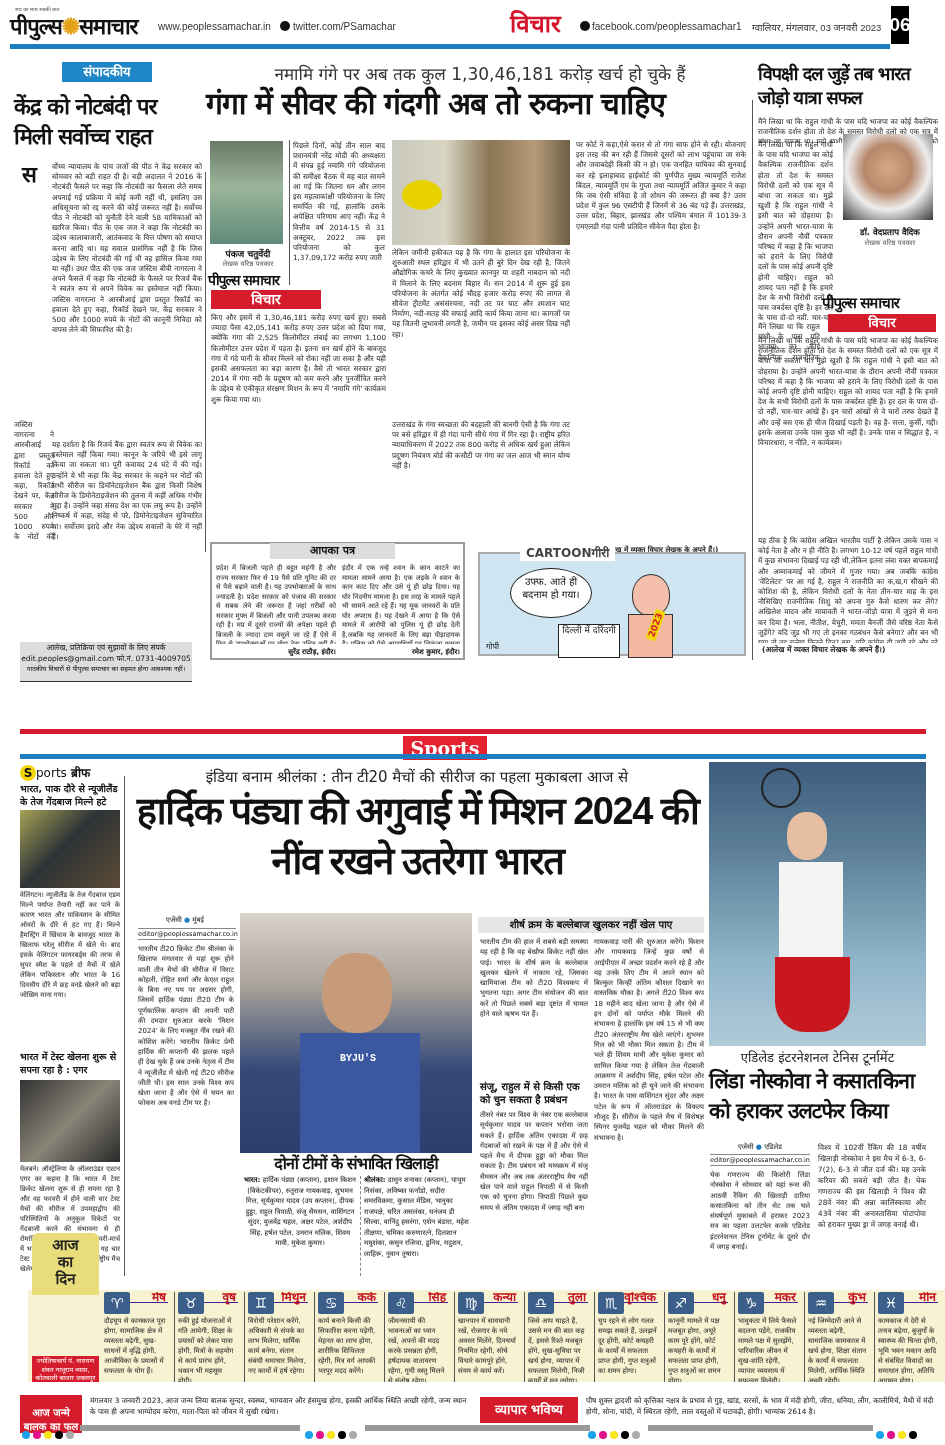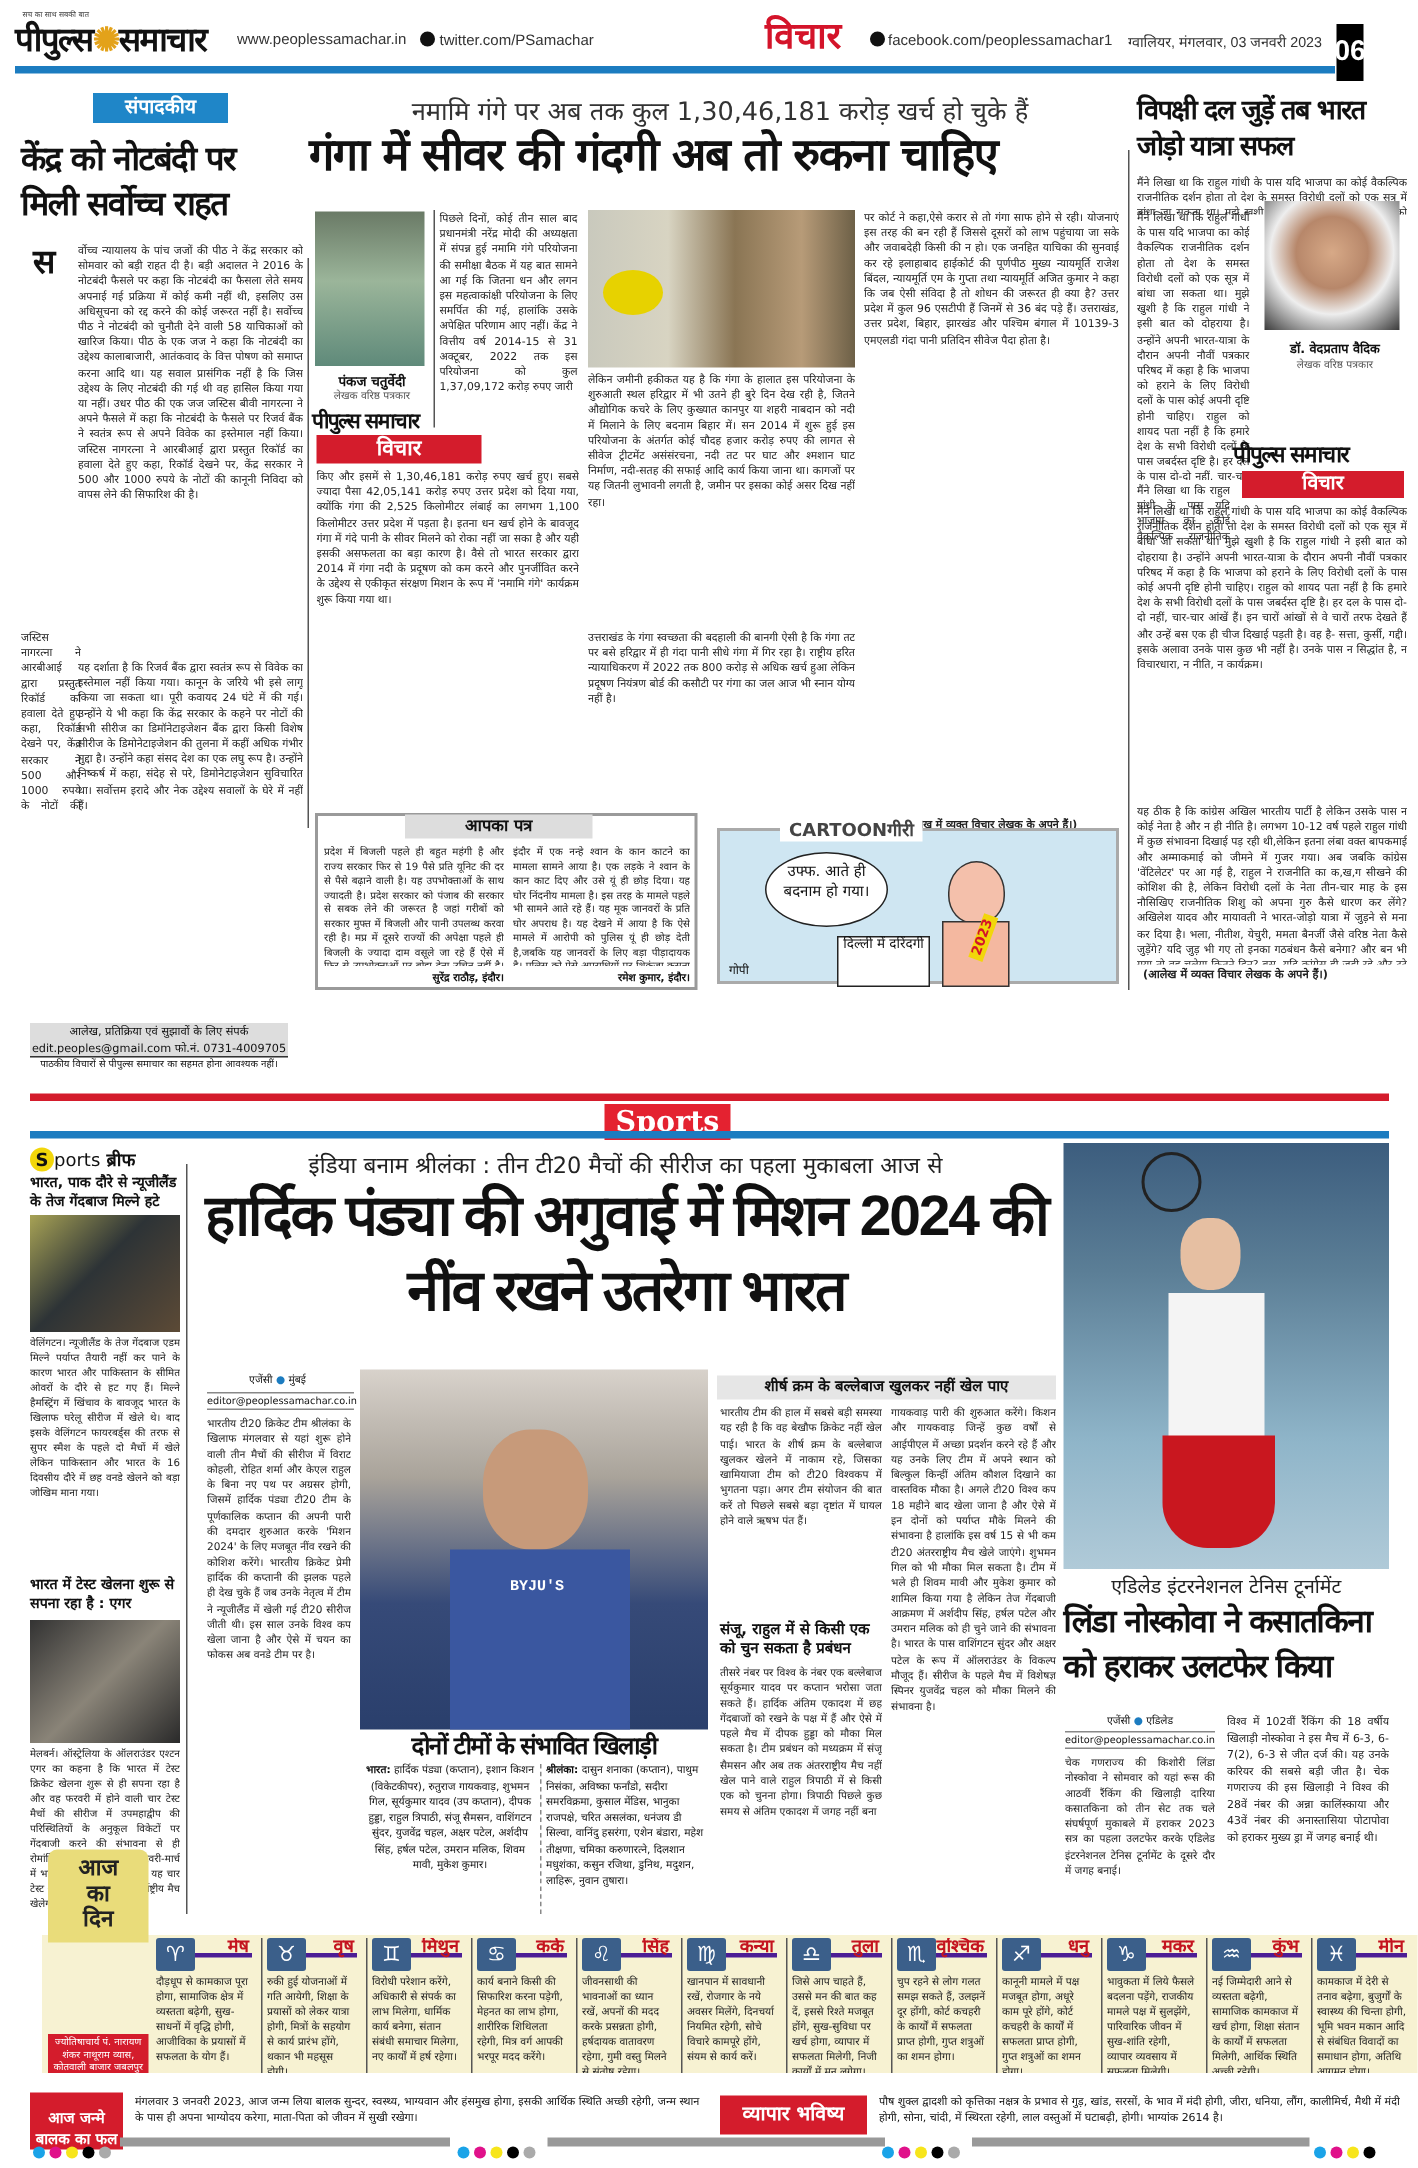--- a/index.html
+++ b/index.html
@@ -20,47 +20,47 @@
 .img{background:linear-gradient(135deg,#7b8c70,#c9b58b 40%,#6f6f5a)}
 .byline{font-size:9px;text-align:center;font-weight:bold}
 .sub{font-size:7px;text-align:center;color:#555}
 .vline{background:#555;width:1px}
 .badge-red{background:#d41c2c;color:#fff;font-weight:bold;text-align:center}
 .aapka{border:2px solid #9a9a9a;background:#fff}
 .cartoon{border:2px solid #aaa;background:#cfe6f2}
 .contact{background:#ddd;font-size:7.5px;text-align:center;line-height:11px;border-bottom:1px solid #333}
 .sports-tag{background:#e42230;color:#fff;font-family:"DejaVu Serif",serif;font-weight:bold;font-size:19px;text-align:center}
 .rashi{font-size:7px;line-height:10px;color:#222;overflow:hidden}
-.rashi .nm{color:#c4141f;font-weight:bold;font-size:12px;text-align:right;border-bottom:3px solid #4c1d95;padding-right:2px}
+.rashi .nm{color:#c4141f;font-weight:bold;font-size:12px;text-align:right;border-bottom:1px solid #4c1d95;padding-right:2px}
 .rashi .ico{width:26px;height:22px;background:#3b5f8a;display:inline-block;border-radius:2px;color:#fff;font-size:14px;text-align:center;line-height:22px;float:left}
 .horo-bg{background:#f7f2d2}
 .dots span{display:inline-block;width:8px;height:8px;border-radius:50%;margin-right:3px}
 .greybar{background:#999;height:6px}
 </style>
 </head>
 <body>
 
 <div class="abs" id="hdr">
   <div class="abs" style="left:5px;top:-2px;font-size:5px;color:#444">सच का साथ सबकी बात</div>
   <div class="abs logo" style="left:0;top:2px"><span>पीपुल्स</span><span class="dot">✺</span><span>समाचार</span></div>
   <div class="abs hlink" style="left:148px;top:13px">www.peoplessamachar.in</div>
   <div class="abs hlink" style="left:270px;top:13px"><span style="display:inline-block;width:10px;height:10px;border-radius:50%;background:#111;vertical-align:-1px;margin-right:3px"></span><span>twitter.com/PSamachar</span></div>
   <div class="abs vichar" style="left:500px;top:-2px">विचार</div>
   <div class="abs hlink" style="left:570px;top:13px"><span style="display:inline-block;width:10px;height:10px;border-radius:50%;background:#111;vertical-align:-1px;margin-right:2px"></span><span>facebook.com/peoplessamachar1</span></div>
   <div class="abs hlink" style="left:742px;top:13px;font-size:9.5px">ग्वालियर, मंगलवार, 03 जनवरी 2023</div>
 </div>
-<div class="abs pagenum" style="left:891px;top:16px;width:18px;height:38px">06</div>
+<div class="abs pagenum" style="left:891px;top:6px;width:18px;height:38px">06</div>
 <div class="abs bluebar" style="left:10px;top:44px;width:880px;height:5px"></div>
 
 <div class="abs sect-tag" style="left:62px;top:62px;width:90px;height:20px;line-height:20px">संपादकीय</div>
 <div class="abs h-big" style="left:14px;top:92px;width:185px;font-size:22px;line-height:30px">केंद्र को नोटबंदी पर मिली सर्वोच्च राहत</div>
 <div class="abs" style="left:22px;top:158px;font-size:22px;font-weight:bold;font-family:'DejaVu Serif',serif">स</div>
 <div class="abs txt" style="left:52px;top:162px;width:150px;height:400px">र्वोच्च न्यायालय के पांच जजों की पीठ ने केंद्र सरकार को सोमवार को बड़ी राहत दी है। बड़ी अदालत ने 2016 के नोटबंदी फैसले पर कहा कि नोटबंदी का फैसला लेते समय अपनाई गई प्रक्रिया में कोई कमी नहीं थी, इसलिए उस अधिसूचना को रद्द करने की कोई जरूरत नहीं है। सर्वोच्च पीठ ने नोटबंदी को चुनौती देने वाली 58 याचिकाओं को खारिज किया। पीठ के एक जज ने कहा कि नोटबंदी का उद्देश्य कालाबाजारी, आतंकवाद के वित्त पोषण को समाप्त करना आदि था। यह सवाल प्रासंगिक नहीं है कि जिस उद्देश्य के लिए नोटबंदी की गई थी वह हासिल किया गया या नहीं। उधर पीठ की एक जज जस्टिस बीवी नागरत्ना ने अपने फैसले में कहा कि नोटबंदी के फैसले पर रिजर्व बैंक ने स्वतंत्र रूप से अपने विवेक का इस्तेमाल नहीं किया। जस्टिस नागरत्ना ने आरबीआई द्वारा प्रस्तुत रिकॉर्ड का हवाला देते हुए कहा, रिकॉर्ड देखने पर, केंद्र सरकार ने 500 और 1000 रुपये के नोटों की कानूनी निविदा को वापस लेने की सिफारिश की है।</div>
 <div class="abs txt" style="left:14px;top:420px;width:40px;height:120px">जस्टिस नागरत्ना ने आरबीआई द्वारा प्रस्तुत रिकॉर्ड का हवाला देते हुए कहा, रिकॉर्ड देखने पर, केंद्र सरकार ने 500 और 1000 रुपये के नोटों की कानूनी निविदा को वापस लेने की सिफारिश की है।</div>
-<div class="abs contact" style="left:20px;top:682px;width:172px;height:23px">
+<div class="abs contact" style="left:20px;top:642px;width:172px;height:40px">
   <div>आलेख, प्रतिक्रिया एवं सुझावों के लिए संपर्क</div>
   <div><span>edit.peoples@gmail.com</span> <span>फो.नं. 0731-4009705</span></div>
   <div style="font-size:6.5px">पाठकीय विचारों से पीपुल्स समाचार का सहमत होना आवश्यक नहीं।</div>
 </div>
 <div class="abs vline" style="left:205px;top:172px;height:380px"></div>
 
 <div class="abs" style="left:230px;top:62px;width:500px;font-size:17px;color:#333;text-align:center">नमामि गंगे पर अब तक कुल 1,30,46,181 करोड़ खर्च हो चुके हैं</div>
 <div class="abs h-big" style="left:206px;top:84px;width:540px;font-size:30px;line-height:40px;text-align:left">गंगा में सीवर की गंदगी अब तो रुकना चाहिए</div>
 <div class="abs" style="left:210px;top:141px;width:73px;height:103px;background:linear-gradient(#6a7a66,#9bb59a 45%,#5f8a7a)"></div>
 <div class="abs byline" style="left:208px;top:247px;width:80px">पंकज चतुर्वेदी</div>

